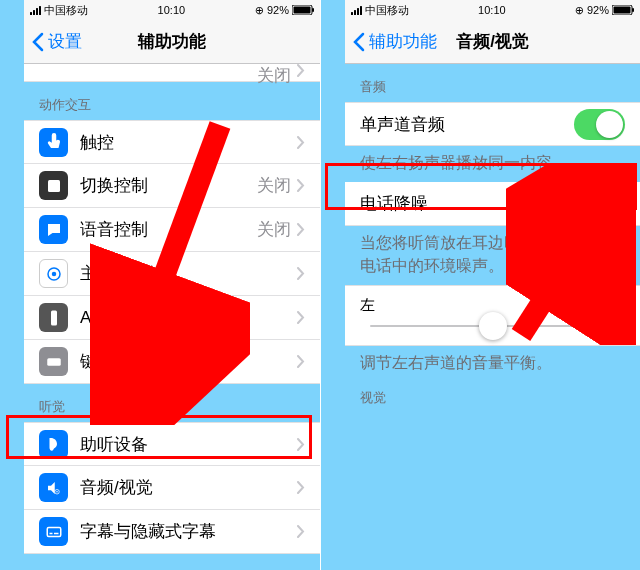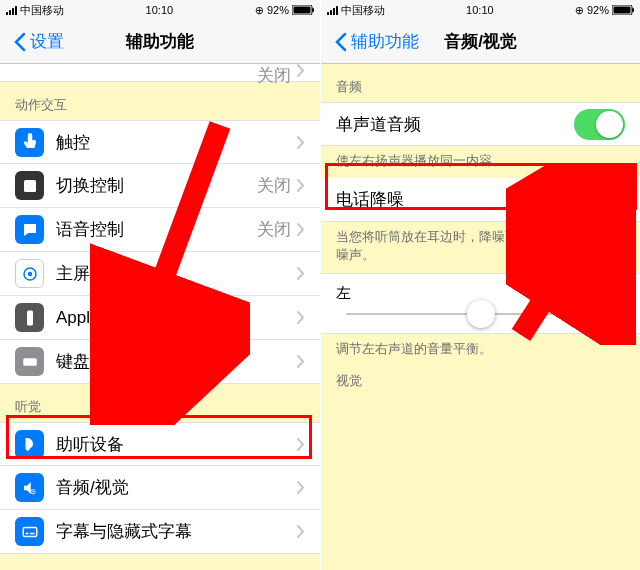--- a/index.html
+++ b/index.html
@@ -1,37 +1,37 @@
 <!DOCTYPE html>
 <html><head>
 <meta charset="utf-8">
 <style>
   * { margin: 0; padding: 0; box-sizing: border-box; }
   body { font-family: -apple-system, "PingFang SC", "Helvetica Neue", sans-serif; background: #fff; display: flex; width: 640px; height: 570px; }
-  .screen { width: 320px; height: 570px; background: #fef9c3; display: flex; flex-direction: column; position: relative; overflow: hidden; }
+  .screen { width: 320px; height: 570px; background: #7dd3fc; display: flex; flex-direction: column; position: relative; overflow: hidden; padding-left: 24px; }
   .screen + .screen { border-left: 1px solid #fff; }
   .status-bar { height: 20px; display: flex; align-items: center; justify-content: space-between; padding: 0 6px; font-size: 11px; background: #f7f7f7; color: #000; }
   .status-left, .status-right { display: flex; align-items: center; gap: 3px; }
   .sig-bars { display: inline-flex; gap: 1px; align-items: flex-end; }
   .sig-bars i { width: 2px; background: #000; display: inline-block; border-radius: 0.5px; }
   .sig-bars i:nth-child(1){height:3px}.sig-bars i:nth-child(2){height:5px}.sig-bars i:nth-child(3){height:7px}.sig-bars i:nth-child(4){height:9px}
   .nav { height: 44px; background: #f7f7f7; border-bottom: 0.5px solid #c6c6c8; display: flex; align-items: center; justify-content: center; position: relative; }
   .nav-title { font-size: 17px; font-weight: 600; color: #000; }
-  .nav-back { position: absolute; left: 14px; display: flex; align-items: center; color: #007aff; font-size: 17px; }
+  .nav-back { position: absolute; left: 8px; display: flex; align-items: center; color: #007aff; font-size: 17px; }
   .nav-back svg { width: 12px; height: 20px; margin-right: 4px; }
   .content { flex: 1; overflow: hidden; }
   .sect-header { font-size: 13px; color: #6d6d72; padding: 14px 15px 6px; }
   .cell { background: #fff; min-height: 44px; display: flex; align-items: center; padding: 0 15px 0 15px; border-bottom: 0.5px solid #e0e0e2; position: relative; }
   .cell:first-of-type, .sect-header + .cell { border-top: 0.5px solid #e0e0e2; }
   .cell-icon { width: 29px; height: 29px; border-radius: 6px; display: flex; align-items: center; justify-content: center; margin-right: 12px; flex-shrink: 0; }
   .cell-icon svg { width: 18px; height: 18px; }
   .cell-label { font-size: 17px; color: #000; flex: 1; }
   .cell-detail { font-size: 17px; color: #8e8e93; margin-right: 6px; }
   .chev { width: 8px; height: 13px; flex-shrink: 0; }
-  .footer-note { font-size: 13px; color: #6d6d72; padding: 6px 15px 8px; line-height: 1.4; }
+  .footer-note { font-size: 16px; color: #6d6d72; padding: 6px 15px 8px; line-height: 1.4; }
   .switch { width: 51px; height: 31px; border-radius: 16px; position: relative; background: #e5e5ea; }
   .switch.on { background: #4cd964; }
   .switch .knob { position: absolute; top: 2px; width: 27px; height: 27px; background: #fff; border-radius: 50%; box-shadow: 0 1px 3px rgba(0,0,0,.3); }
   .switch.on .knob { right: 2px; }
   .switch:not(.on) .knob { left: 2px; }
   .slider-wrap { background: #fff; padding: 10px 15px 18px; border-bottom: 0.5px solid #e0e0e2; }
   .slider-labels { display: flex; justify-content: space-between; font-size: 15px; color: #000; margin-bottom: 10px; }
   .slider-track { height: 2px; background: #c6c6c8; position: relative; border-radius: 1px; margin: 0 10px; }
   .slider-track .tick { position:absolute; width:1px; height:8px; background:#c6c6c8; top:-3px;}
   .slider-thumb { position: absolute; top: 50%; left: 50%; transform: translate(-50%,-50%); width: 28px; height: 28px; background: #fff; border-radius: 50%; box-shadow: 0 1px 4px rgba(0,0,0,.35); }

